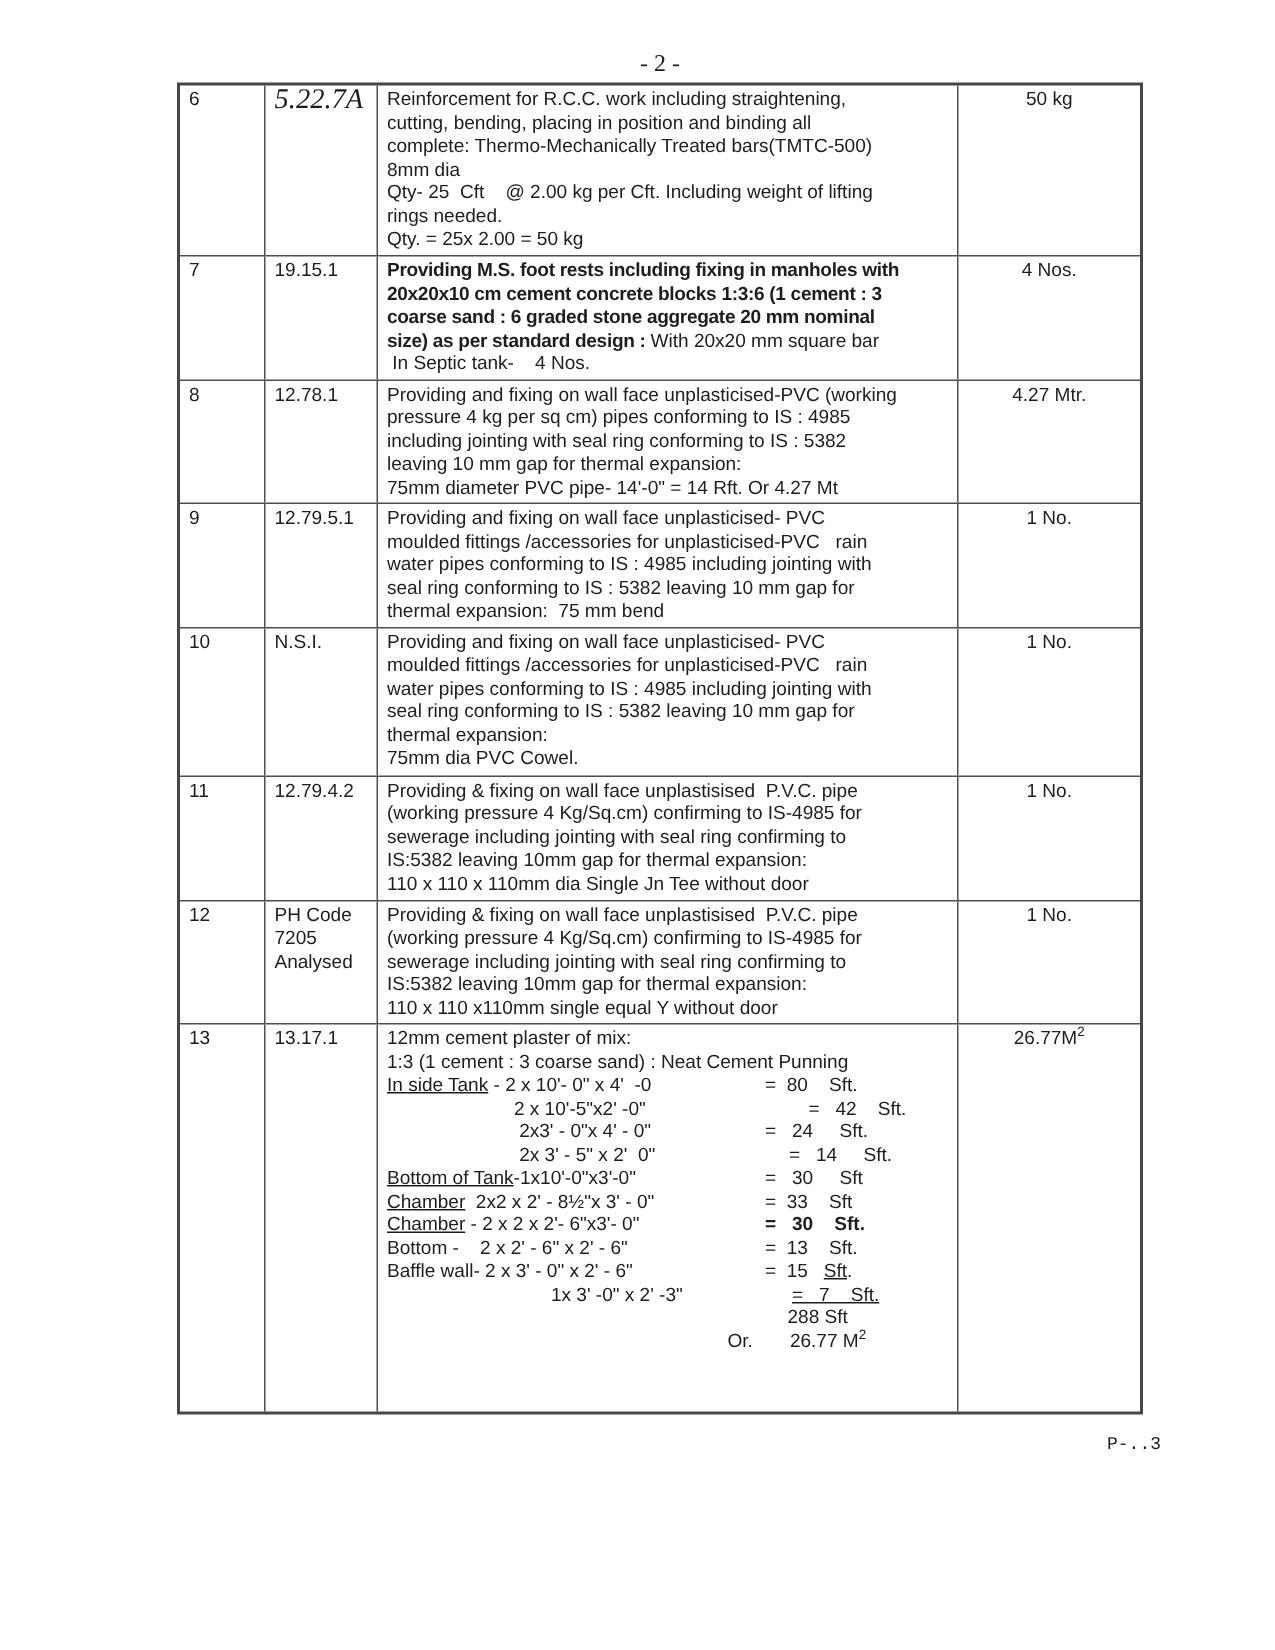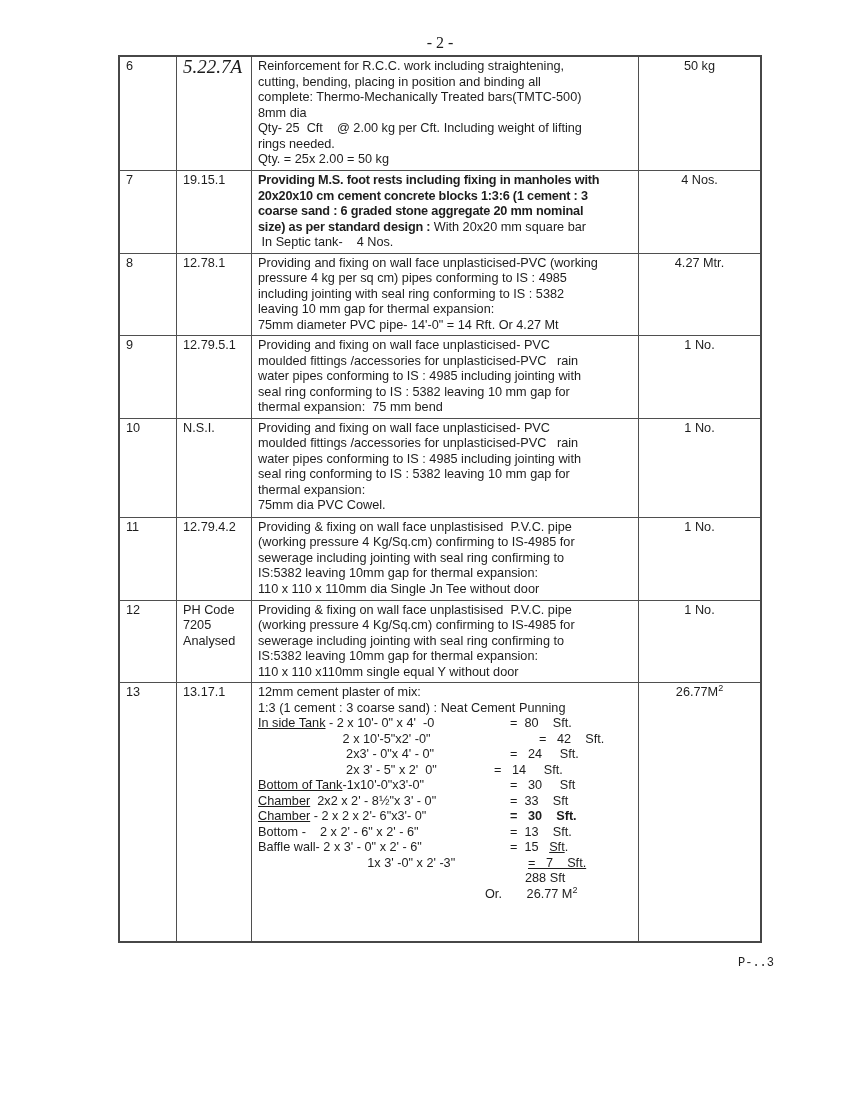--- a/index.html
+++ b/index.html
@@ -156,21 +156,21 @@
       <div class="cell c-sl">13</div>
       <div class="cell c-code">
         <div>13.17.1</div>
       </div>
       <div class="cell c-desc">
         <div class="dline"><span>12mm cement plaster of mix:</span></div>
         <div class="dline"><span>1:3 (1 cement : 3 coarse sand) : Neat Cement Punning</span></div>
         <div class="dline"><span class="u">In side Tank</span><span> - 2 x 10'- 0" x 4'  -0</span><span class="rt" style="left: 252px; text-align: center;"><span>=  80    Sft.</span></span></div>
         <div class="dline"><span>                        2 x 10'-5"x2' -0"</span><span class="rt" style="left: 249px; margin-left: 32px;"><span>=   42    Sft.</span></span></div>
         <div class="dline"><span>                         2x3' - 0"x 4' - 0"</span><span class="rt" style="left: 252px;"><span>=   24     Sft.</span></span></div>
-        <div class="dline"><span>                         2x 3' - 5" x 2'  0"</span><span class="rt" style="left: 236px; text-align: right;"><span>=   14     Sft.</span></span></div>
+        <div class="dline"><span>                         2x 3' - 5" x 2'  0"</span><span class="rt" style="left: 268px; text-align: right;"><span>=   14     Sft.</span></span></div>
         <div class="dline"><span class="u">Bottom of Tank</span><span>-1x10'-0"x3'-0"</span><span class="rt" style="left: 252px;"><span>=   30     Sft</span></span></div>
         <div class="dline"><span class="u">Chamber</span><span>  2x2 x 2' - 8½"x 3' - 0"</span><span class="rt" style="left: 252px;"><span>=  33    Sft</span></span></div>
         <div class="dline"><span class="u">Chamber</span><span> - 2 x 2 x 2'- 6"x3'- 0"</span><span class="rt" style="left: 252px; font-weight: bold;"><span>=   30    Sft.</span></span></div>
         <div class="dline"><span>Bottom -    2 x 2' - 6" x 2' - 6"</span><span class="rt" style="left: 252px;"><span>=  13    Sft.</span></span></div>
         <div class="dline"><span>Baffle wall- 2 x 3' - 0" x 2' - 6"</span><span class="rt" style="left: 252px;"><span>=  15   </span><span class="u">Sft</span><span>.</span></span></div>
         <div class="dline"><span>                               1x 3' -0" x 2' -3"</span><span class="rt" style="left: 252px; margin-left: 18px;"><span class="u">=   7    Sft.</span></span></div>
         <div class="dline"> <span class="rt" style="left: 267px;"><span>288 Sft</span></span></div>
         <div class="dline"> <span class="rt" style="left: 227px;"><span>Or.       26.77 M</span><sup>2</sup></span></div>
       </div>
       <div class="cell c-qty"><span>26.77M</span><sup>2</sup></div>

